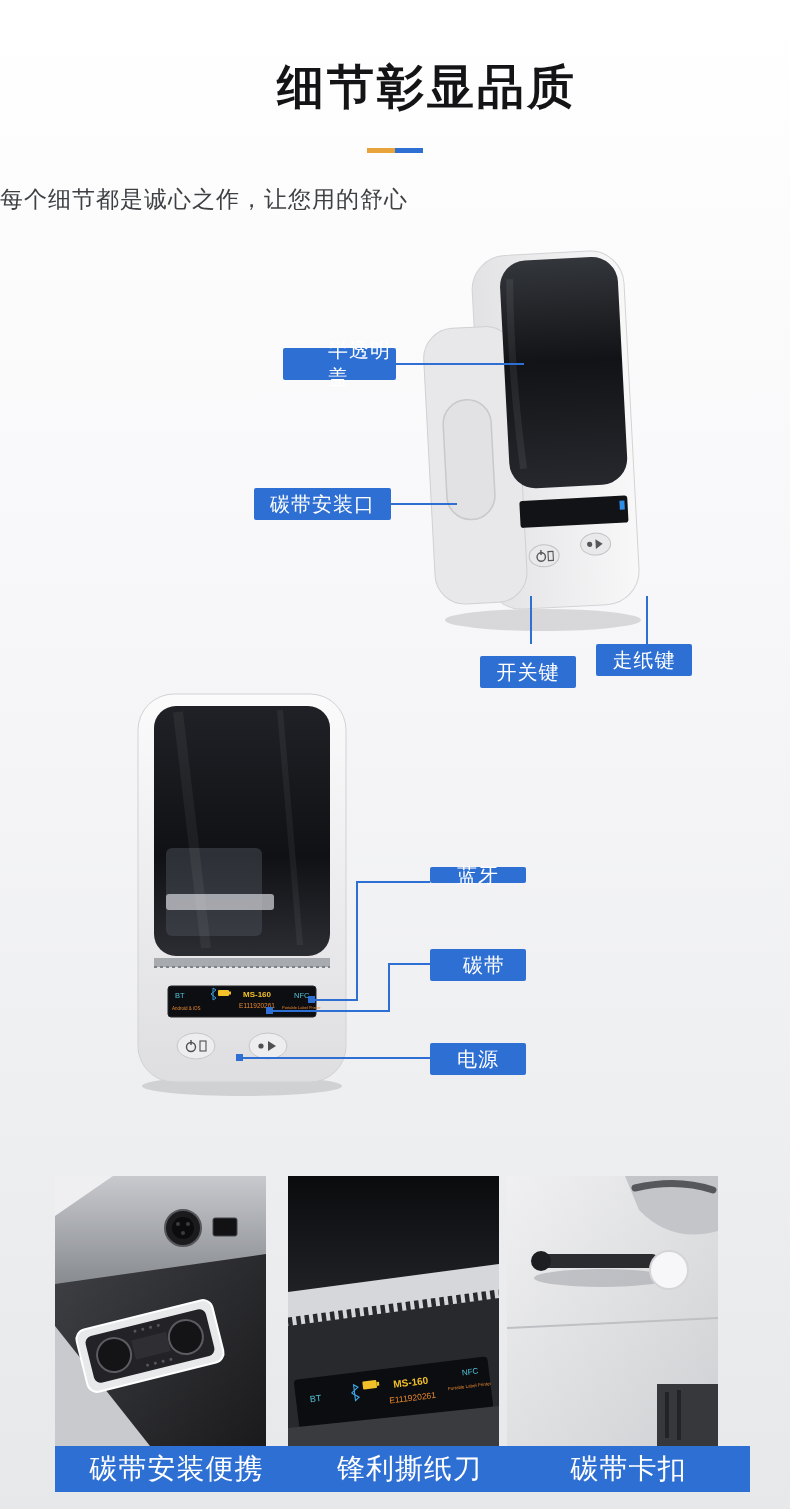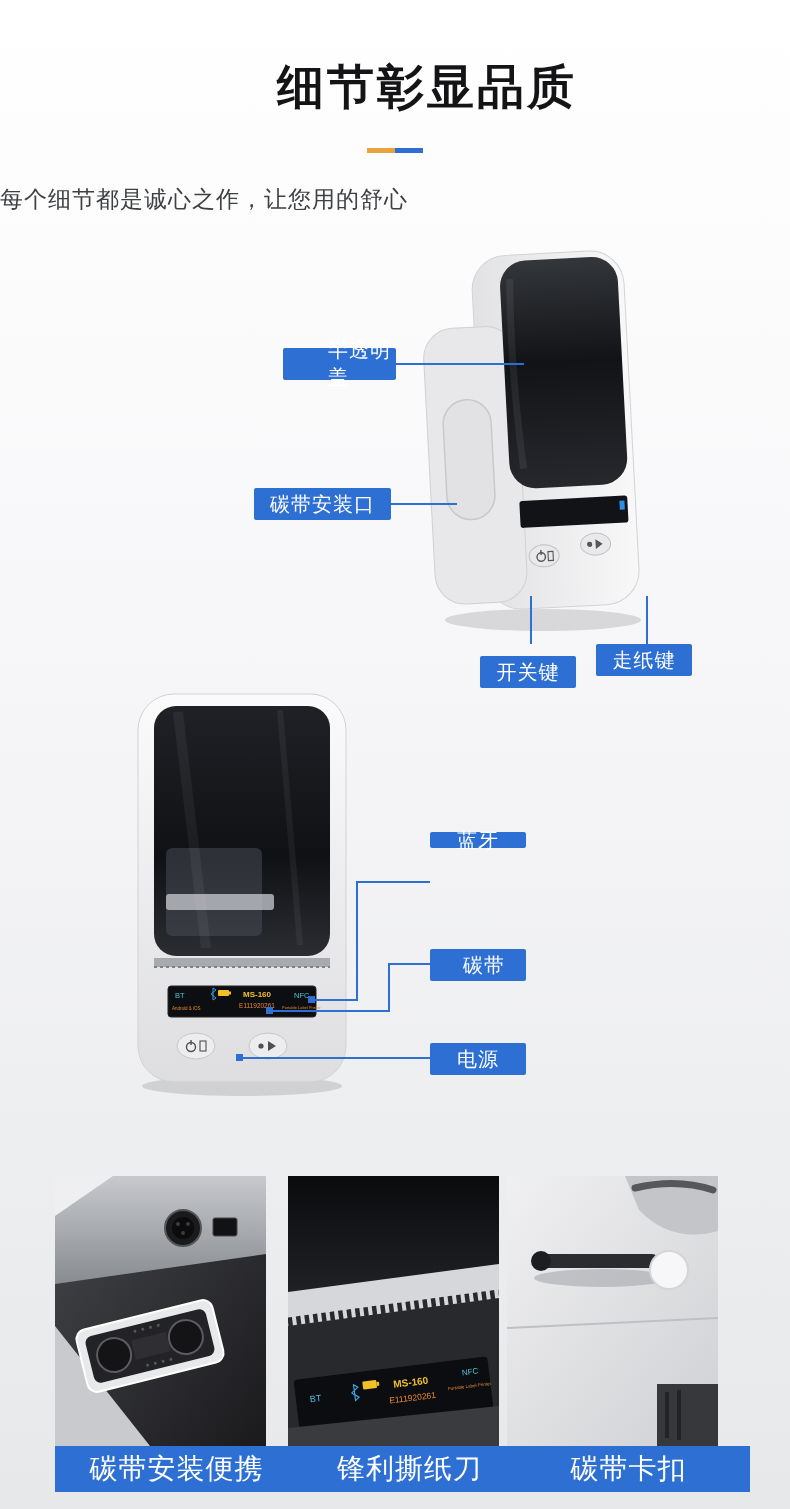--- a/index.html
+++ b/index.html
@@ -133,21 +133,21 @@
         <line x1="61" y1="350" x2="61" y2="355" stroke="#4e4f53" stroke-width="1.4"></line>
         <rect x="70" y="351" width="6" height="10" fill="none" stroke="#4e4f53" stroke-width="1.1"></rect>
       </g>
       <g>
         <circle cx="131" cy="356" r="2.6" fill="#4e4f53"></circle>
         <path d="M138,351 L138,361 L146,356 Z" fill="#4e4f53"></path>
       </g>
     </svg>
   </div>
 
-  <div class="callout" style="left:430px; top:832px; width:96px; height:16px;">蓝牙</div>
+  <div class="callout" style="left:430px; top:867px; width:96px; height:16px;">蓝牙</div>
   <div class="line" style="left:356px; top:881px; width:74px; height:2px;"></div>
   <div class="line" style="left:356px; top:881px; width:2px; height:120px;"></div>
   <div class="line" style="left:314px; top:999px; width:44px; height:2px;"></div>
   <div class="dot" style="left:308px; top:996px;"></div>
 
   <div class="callout" style="left:430px; top:949px; width:96px; height:32px;padding-left:12px;">碳带</div>
   <div class="line" style="left:388px; top:963px; width:42px; height:2px;"></div>
   <div class="line" style="left:388px; top:963px; width:2px; height:49px;"></div>
   <div class="line" style="left:272px; top:1010px; width:118px; height:2px;"></div>
   <div class="dot" style="left:266px; top:1007px;"></div>

